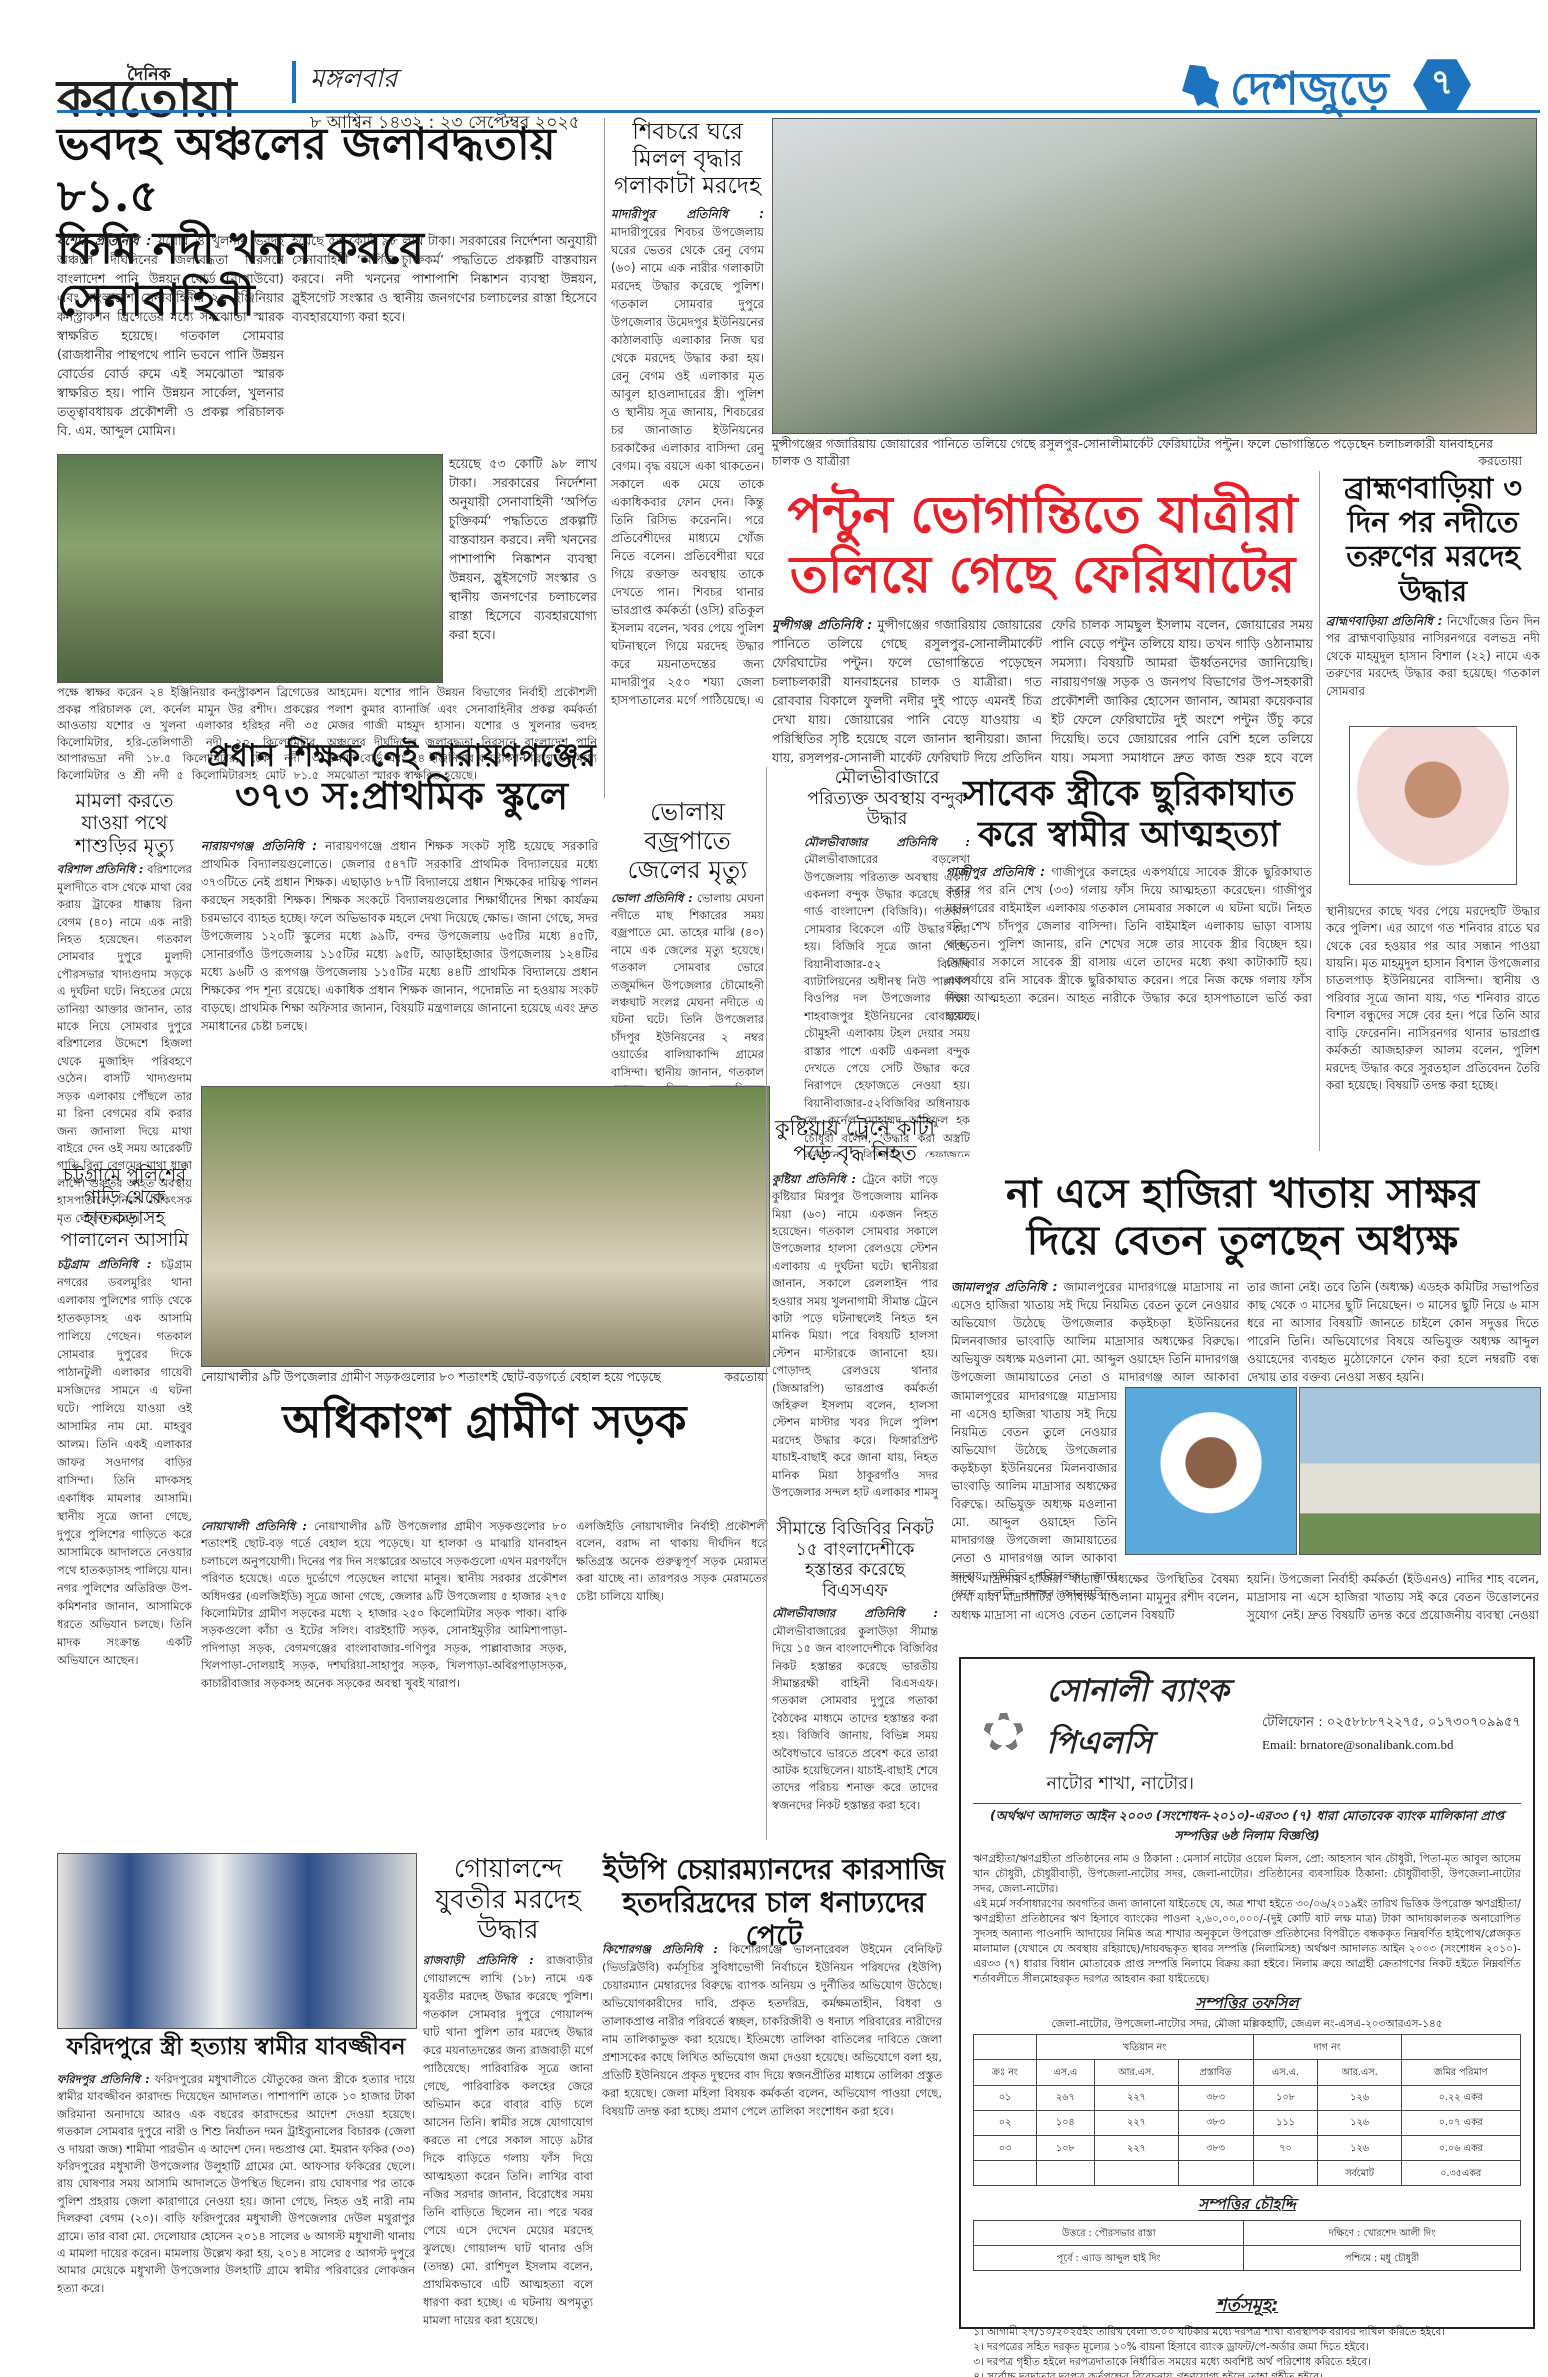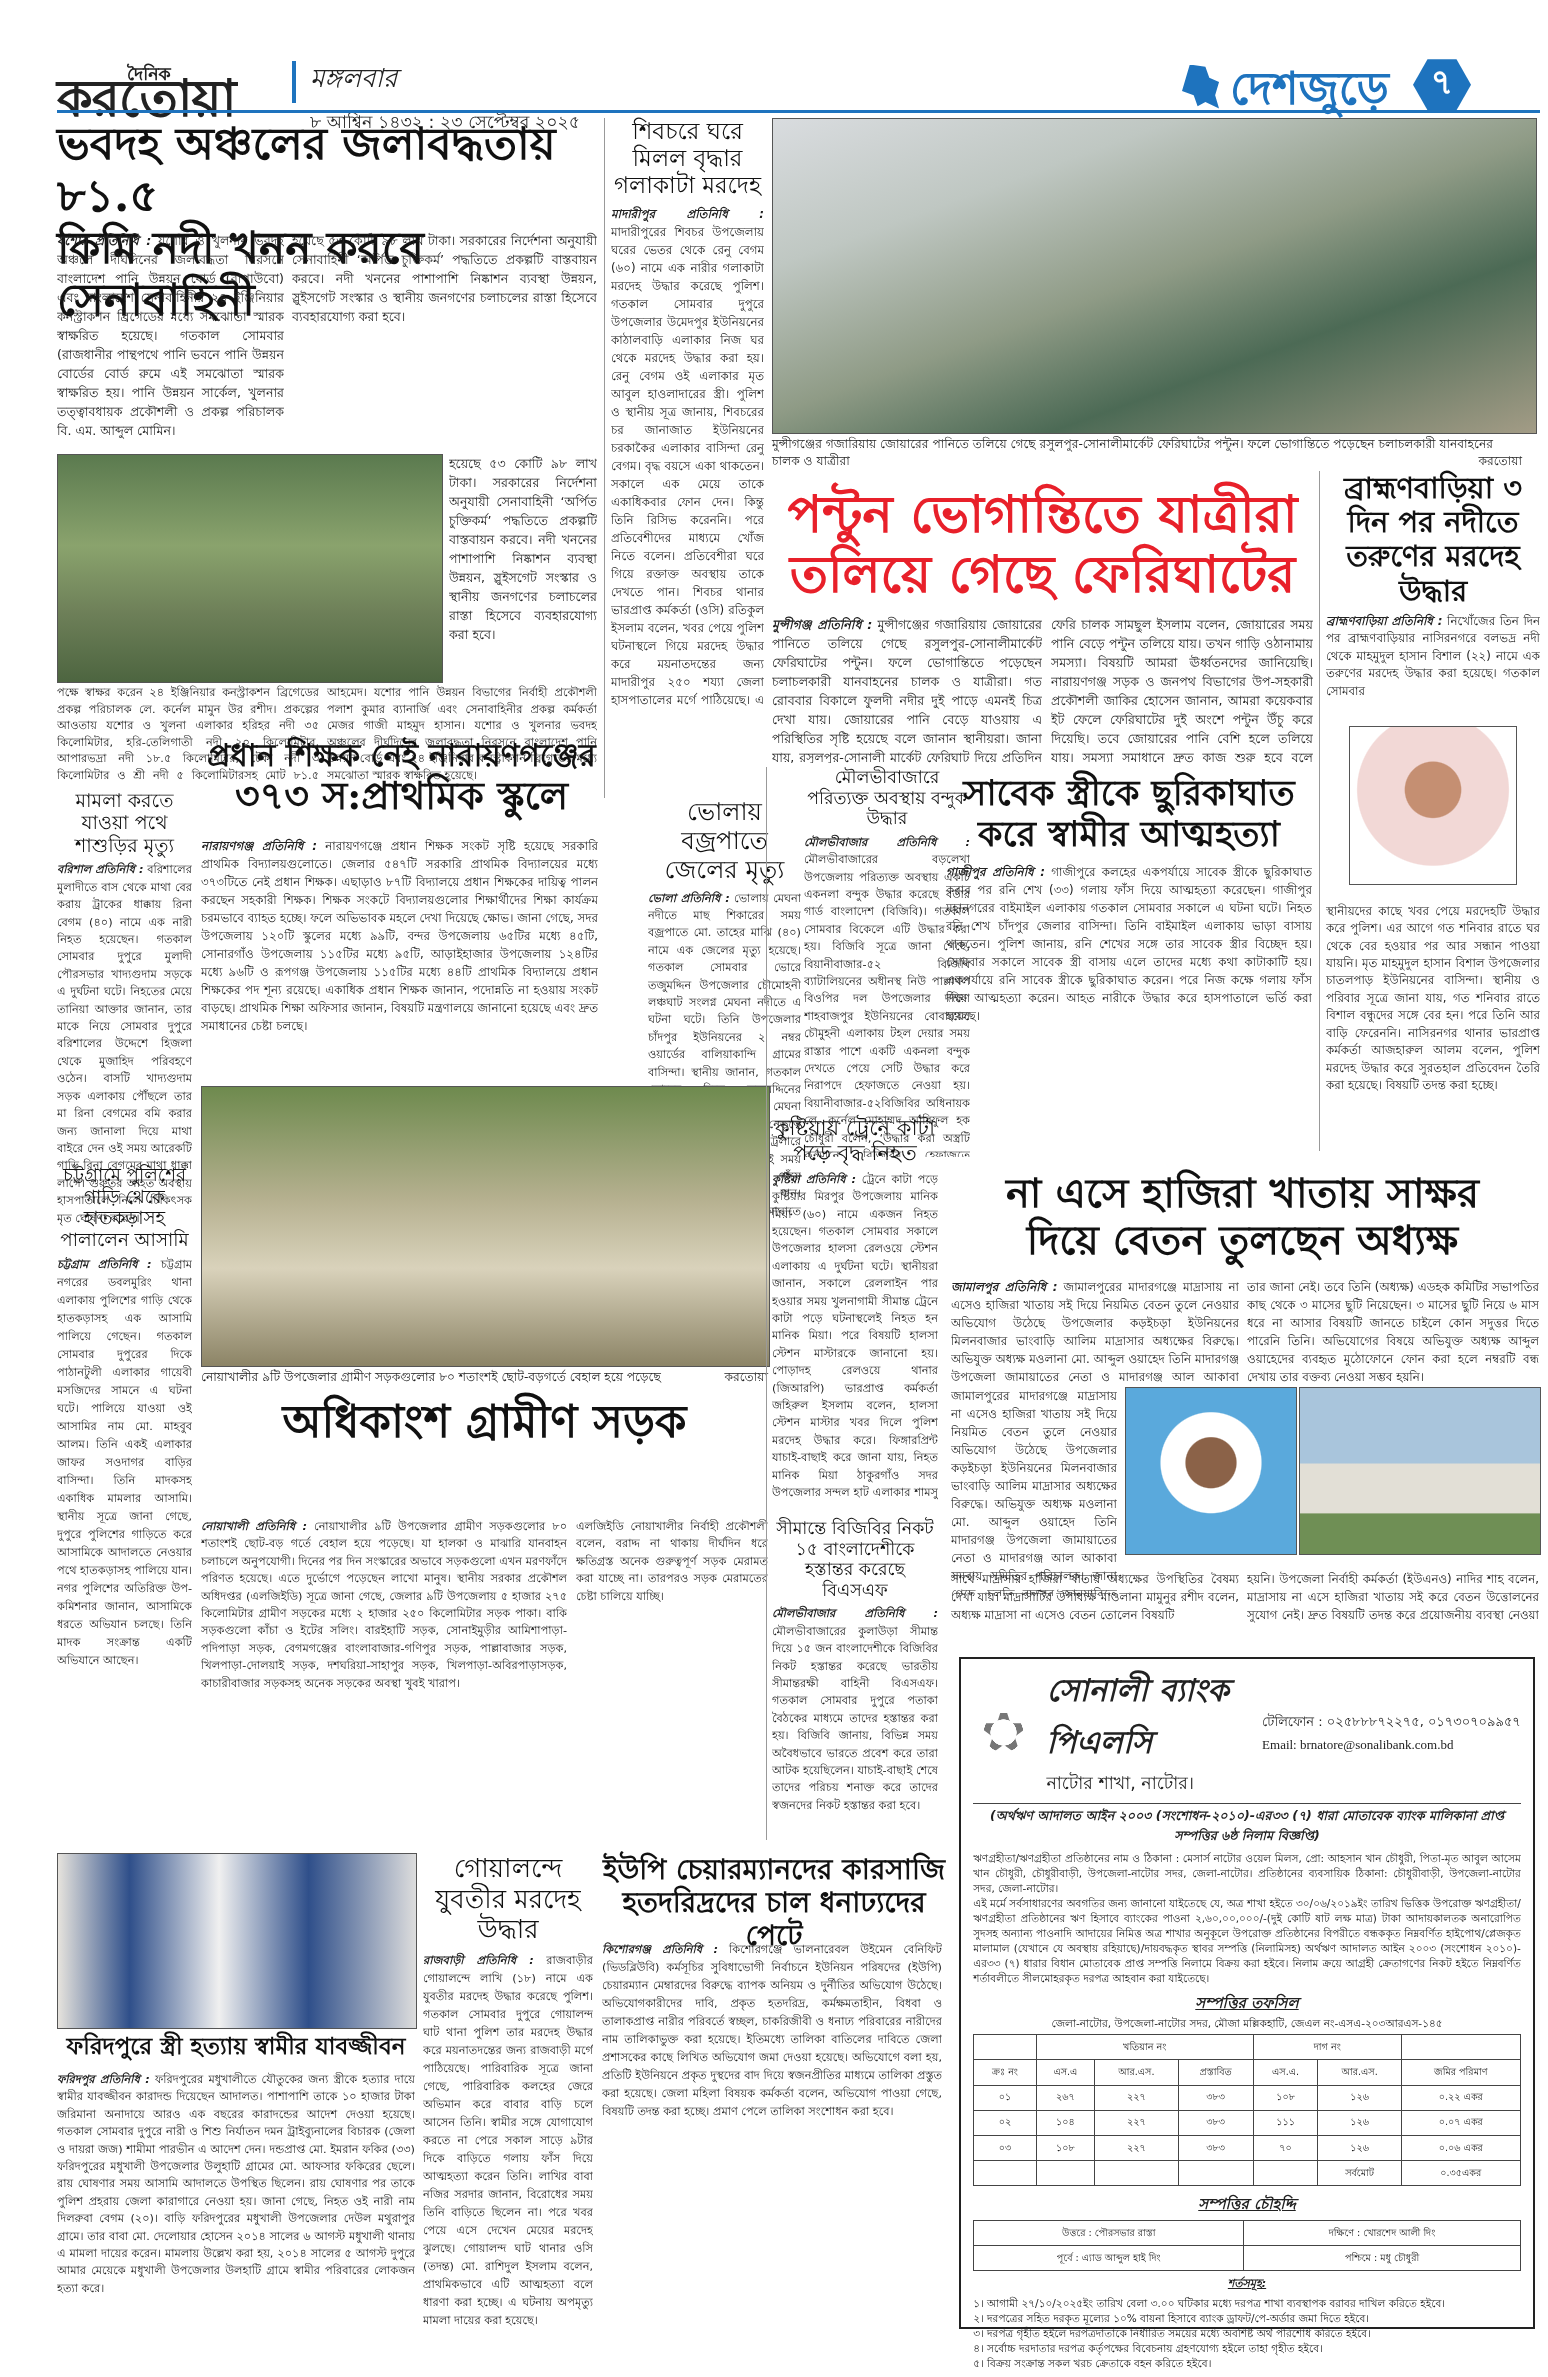--- a/index.html
+++ b/index.html
@@ -124,21 +124,21 @@
 
 <div class="abs hl center" style="left:201px;top:737px;width:401px;font-size:31px;">
   <div>প্রধান শিক্ষক নেই নারায়ণগঞ্জের</div>
   <div style="font-size:38px;">৩৭৩ স:প্রাথমিক স্কুলে</div>
 </div>
 <div class="abs body" style="left:201px;top:837px;width:397px;height:240px;font-size:11.8px;line-height:18px;">
   <b>নারায়ণগঞ্জ প্রতিনিধি :</b>
   <span>নারায়ণগঞ্জে প্রধান শিক্ষক সংকট সৃষ্টি হয়েছে সরকারি প্রাথমিক বিদ্যালয়গুলোতে। জেলার ৫৪৭টি সরকারি প্রাথমিক বিদ্যালয়ের মধ্যে ৩৭৩টিতে নেই প্রধান শিক্ষক। এছাড়াও ৮৭টি বিদ্যালয়ে প্রধান শিক্ষকের দায়িত্ব পালন করছেন সহকারী শিক্ষক। শিক্ষক সংকটে বিদ্যালয়গুলোর শিক্ষার্থীদের শিক্ষা কার্যক্রম চরমভাবে ব্যাহত হচ্ছে। ফলে অভিভাবক মহলে দেখা দিয়েছে ক্ষোভ। জানা গেছে, সদর উপজেলায় ১২০টি স্কুলের মধ্যে ৯৯টি, বন্দর উপজেলায় ৬৫টির মধ্যে ৪৫টি, সোনারগাঁও উপজেলায় ১১৫টির মধ্যে ৯৫টি, আড়াইহাজার উপজেলায় ১২৪টির মধ্যে ৯৬টি ও রূপগঞ্জ উপজেলায় ১১৫টির মধ্যে ৪৪টি প্রাথমিক বিদ্যালয়ে প্রধান শিক্ষকের পদ শূন্য রয়েছে। একাধিক প্রধান শিক্ষক জানান, পদোন্নতি না হওয়ায় সংকট বাড়ছে। প্রাথমিক শিক্ষা অফিসার জানান, বিষয়টি মন্ত্রণালয়ে জানানো হয়েছে এবং দ্রুত সমাধানের চেষ্টা চলছে।</span>
 </div>
 
-<div class="abs" style="left:648px;top:798px;width:153px;">
+<div class="abs" style="left:611px;top:798px;width:153px;">
   <div class="hl center" style="font-size:24.4px;font-weight:normal;">ভোলায় বজ্রপাতে জেলের মৃত্যু</div>
   <div class="body" style="margin-top:5.2px;height:331px;font-size:11.3px;line-height:17.4px;">
     <b>ভোলা প্রতিনিধি :</b>
     <span>ভোলায় মেঘনা নদীতে মাছ শিকারের সময় বজ্রপাতে মো. তাহের মাঝি (৪০) নামে এক জেলের মৃত্যু হয়েছে। গতকাল সোমবার ভোরে তজুমদ্দিন উপজেলার চৌমোহনী লঞ্চঘাট সংলগ্ন মেঘনা নদীতে এ ঘটনা ঘটে। তিনি উপজেলার চাঁদপুর ইউনিয়নের ২ নম্বর ওয়ার্ডের বালিয়াকান্দি গ্রামের বাসিন্দা। স্থানীয় জানান, গতকাল ভোরের দিকে তজুমদ্দিনের চৌমোহনী লঞ্চঘাট সংলগ্ন মেঘনা নদীতে তাহের মাঝির নেতৃত্বে আরও তিন জেলে তার ট্রলারে মাছ শিকার করছিলেন। ওই সময় বজ্রপাতে তাহের মাঝির গাঁয়ে লাগলে ঘটনাস্থলেই মারা যান। এসময় বজ্রপাতের আঘাতে ট্রলারের থাকা আরো দুই জেলে আহত হয়েছেন। তজুমদ্দিন থানার ভারপ্রাপ্ত কর্মকর্তা মো. মহব্বত খান ঘটনার সত্যতা নিশ্চিত করেছেন।</span>
   </div>
 </div>
 
 <div class="abs" style="left:772px;top:767px;width:166px;margin-left:32px;">
   <div class="hl center" style="font-size:17.4px;font-weight:normal;">মৌলভীবাজারে পরিত্যক্ত অবস্থায় বন্দুক উদ্ধার</div>
   <div class="body" style="margin-top:5.2px;height:323px;font-size:11.3px;line-height:17.4px;">
@@ -322,21 +322,21 @@
         <tr>
           <td>উত্তরে : পৌরসভার রাস্তা</td>
           <td>দক্ষিণে : খোরশেদ আলী দিং</td>
         </tr>
     <tr>
           <td>পূর্বে : এ্যাড আব্দুল হাই দিং</td>
           <td>পশ্চিমে : মধু চৌধুরী</td>
         </tr>
   </tbody>
     </table>
-  <div class="ad-section-title" style="margin-top:4px;font-size:11px;">শর্তসমূহ:</div>
+  <div class="ad-section-title" style="margin-top:20px;font-size:18px;">শর্তসমূহ:</div>
   <div class="ad-small" style="margin-top:1.7px;height:170px;overflow:hidden;">
     <div>১। আগামী ২৭/১০/২০২৫ইং তারিখ বেলা ৩.০০ ঘটিকার মধ্যে দরপত্র শাখা ব্যবস্থাপক বরাবর দাখিল করিতে হইবে।</div>
     <div>২। দরপত্রের সহিত দরকৃত মূল্যের ১০% বায়না হিসাবে ব্যাংক ড্রাফট/পে-অর্ডার জমা দিতে হইবে।</div>
     <div>৩। দরপত্র গৃহীত হইলে দরপত্রদাতাকে নির্ধারিত সময়ের মধ্যে অবশিষ্ট অর্থ পরিশোধ করিতে হইবে।</div>
     <div>৪। সর্বোচ্চ দরদাতার দরপত্র কর্তৃপক্ষের বিবেচনায় গ্রহণযোগ্য হইলে তাহা গৃহীত হইবে।</div>
     <div>৫। বিক্রয় সংক্রান্ত সকল খরচ ক্রেতাকে বহন করিতে হইবে।</div>
 
   </div>
 
 </div>

